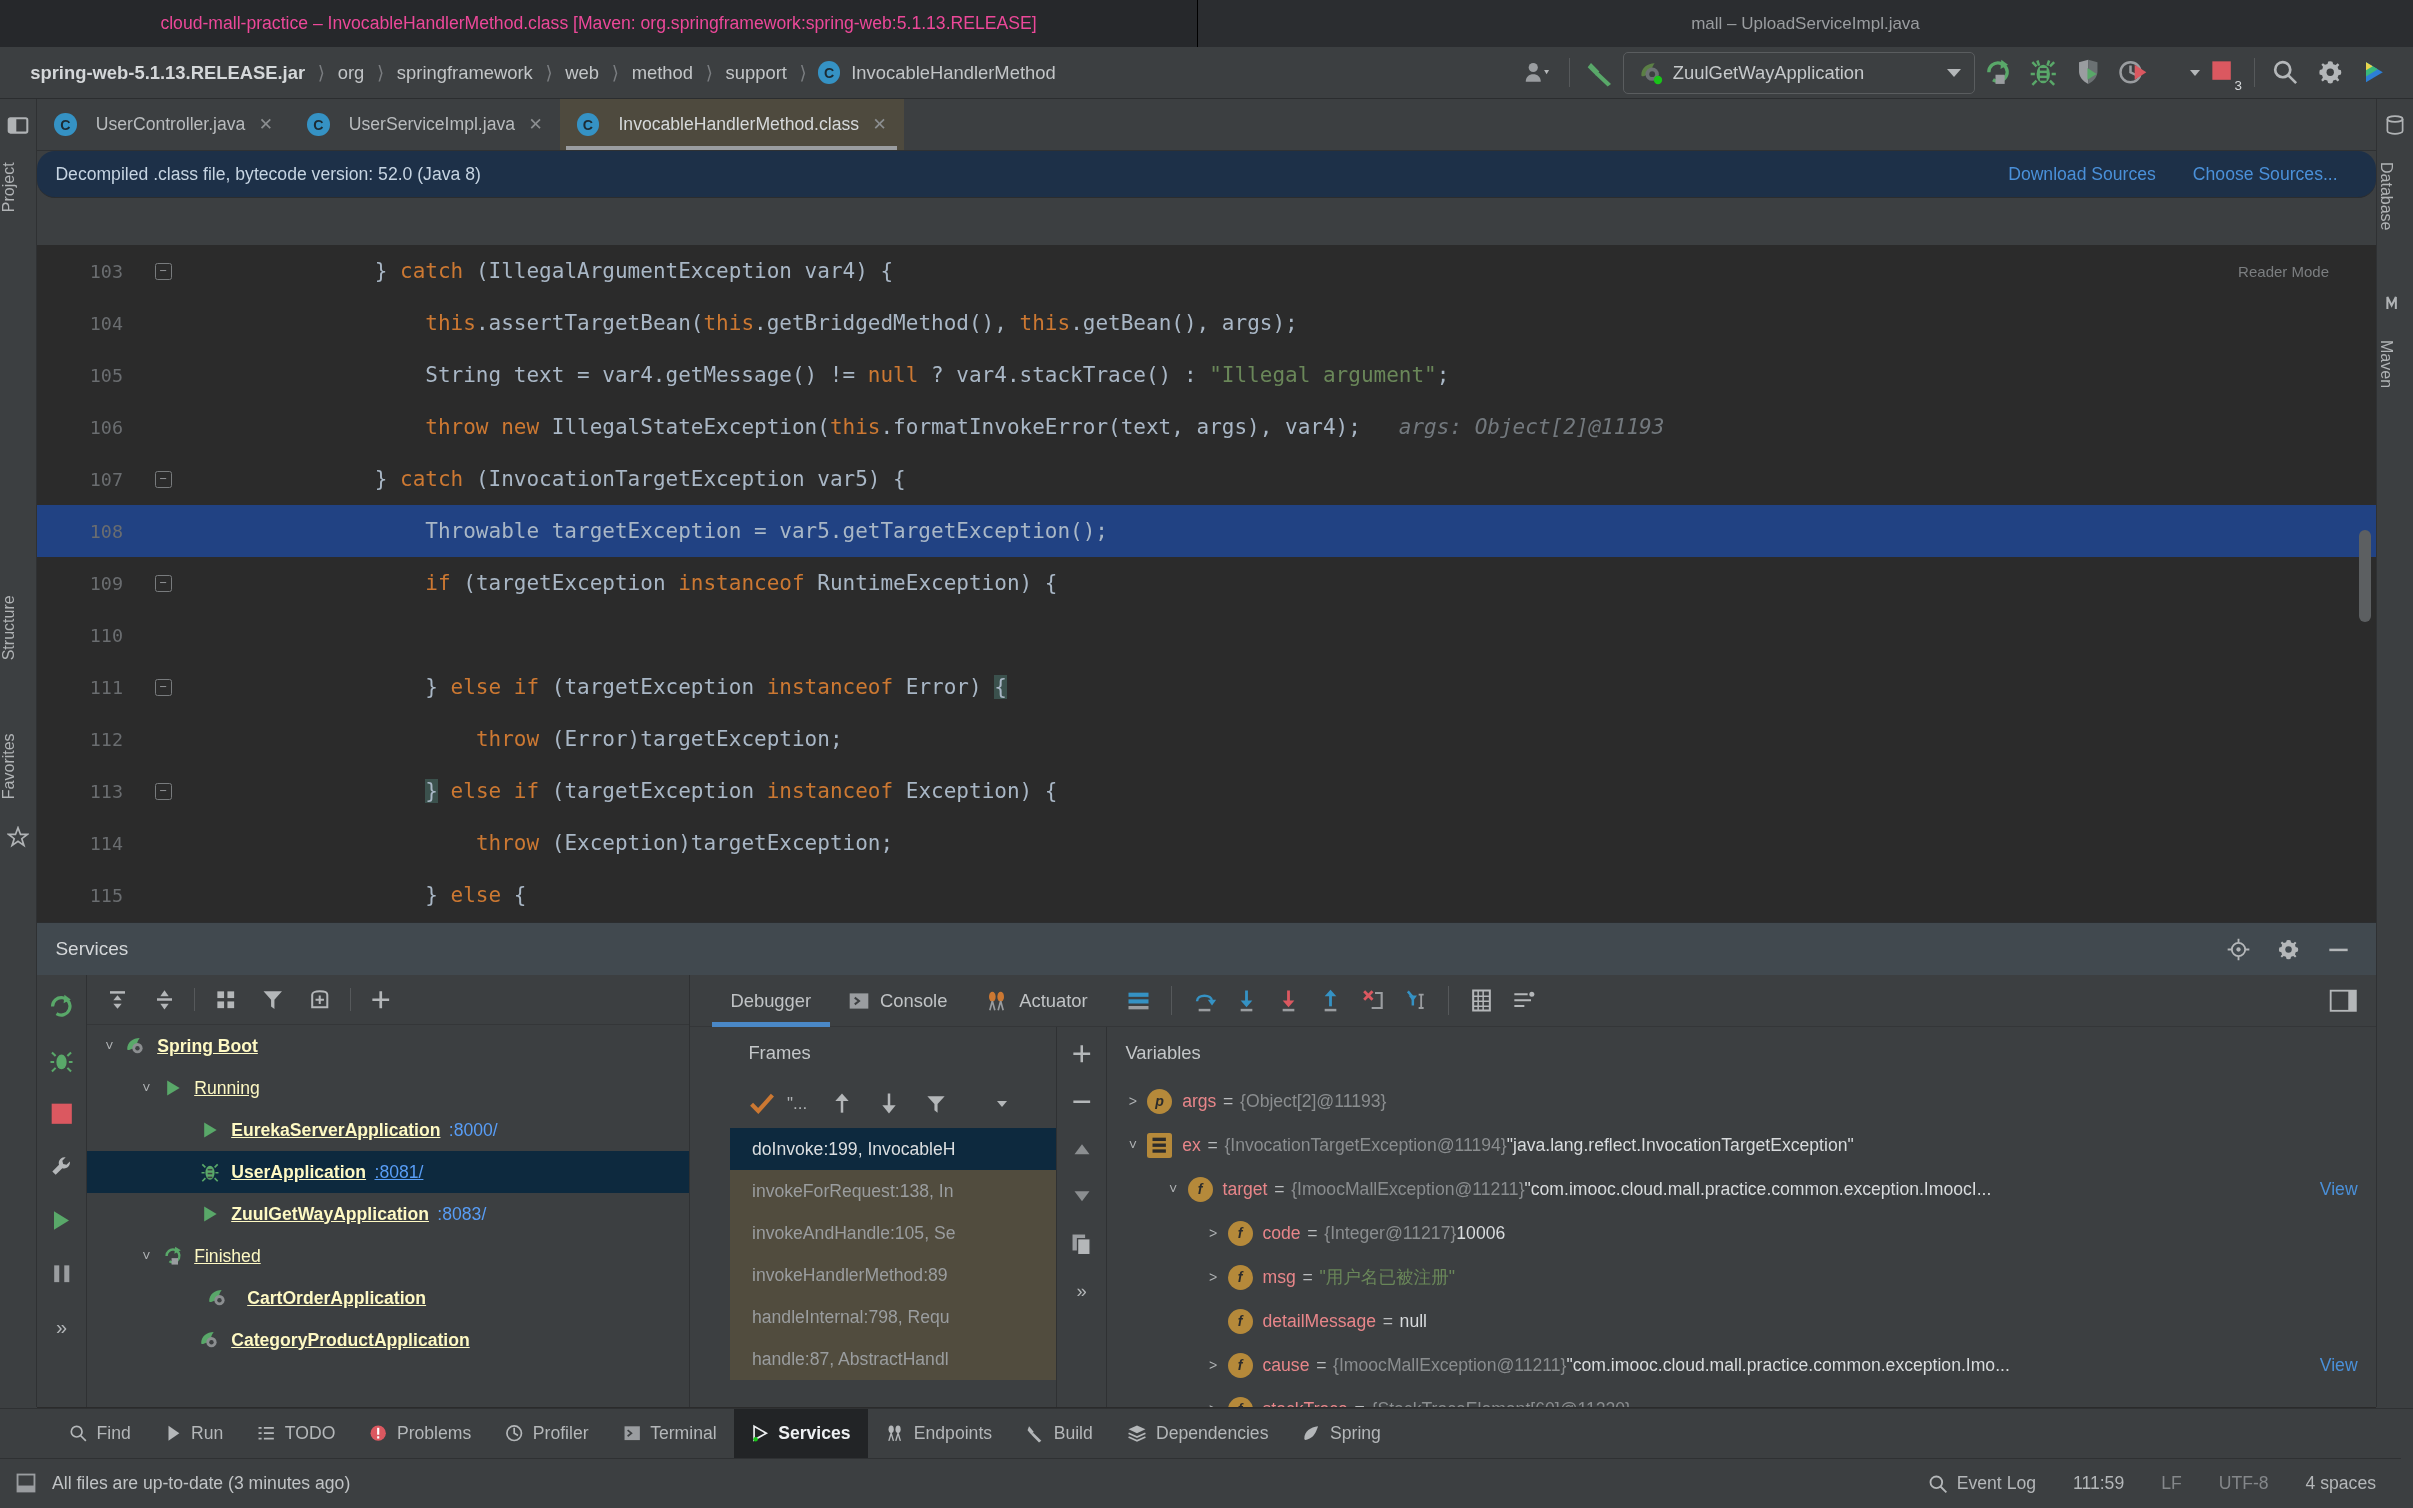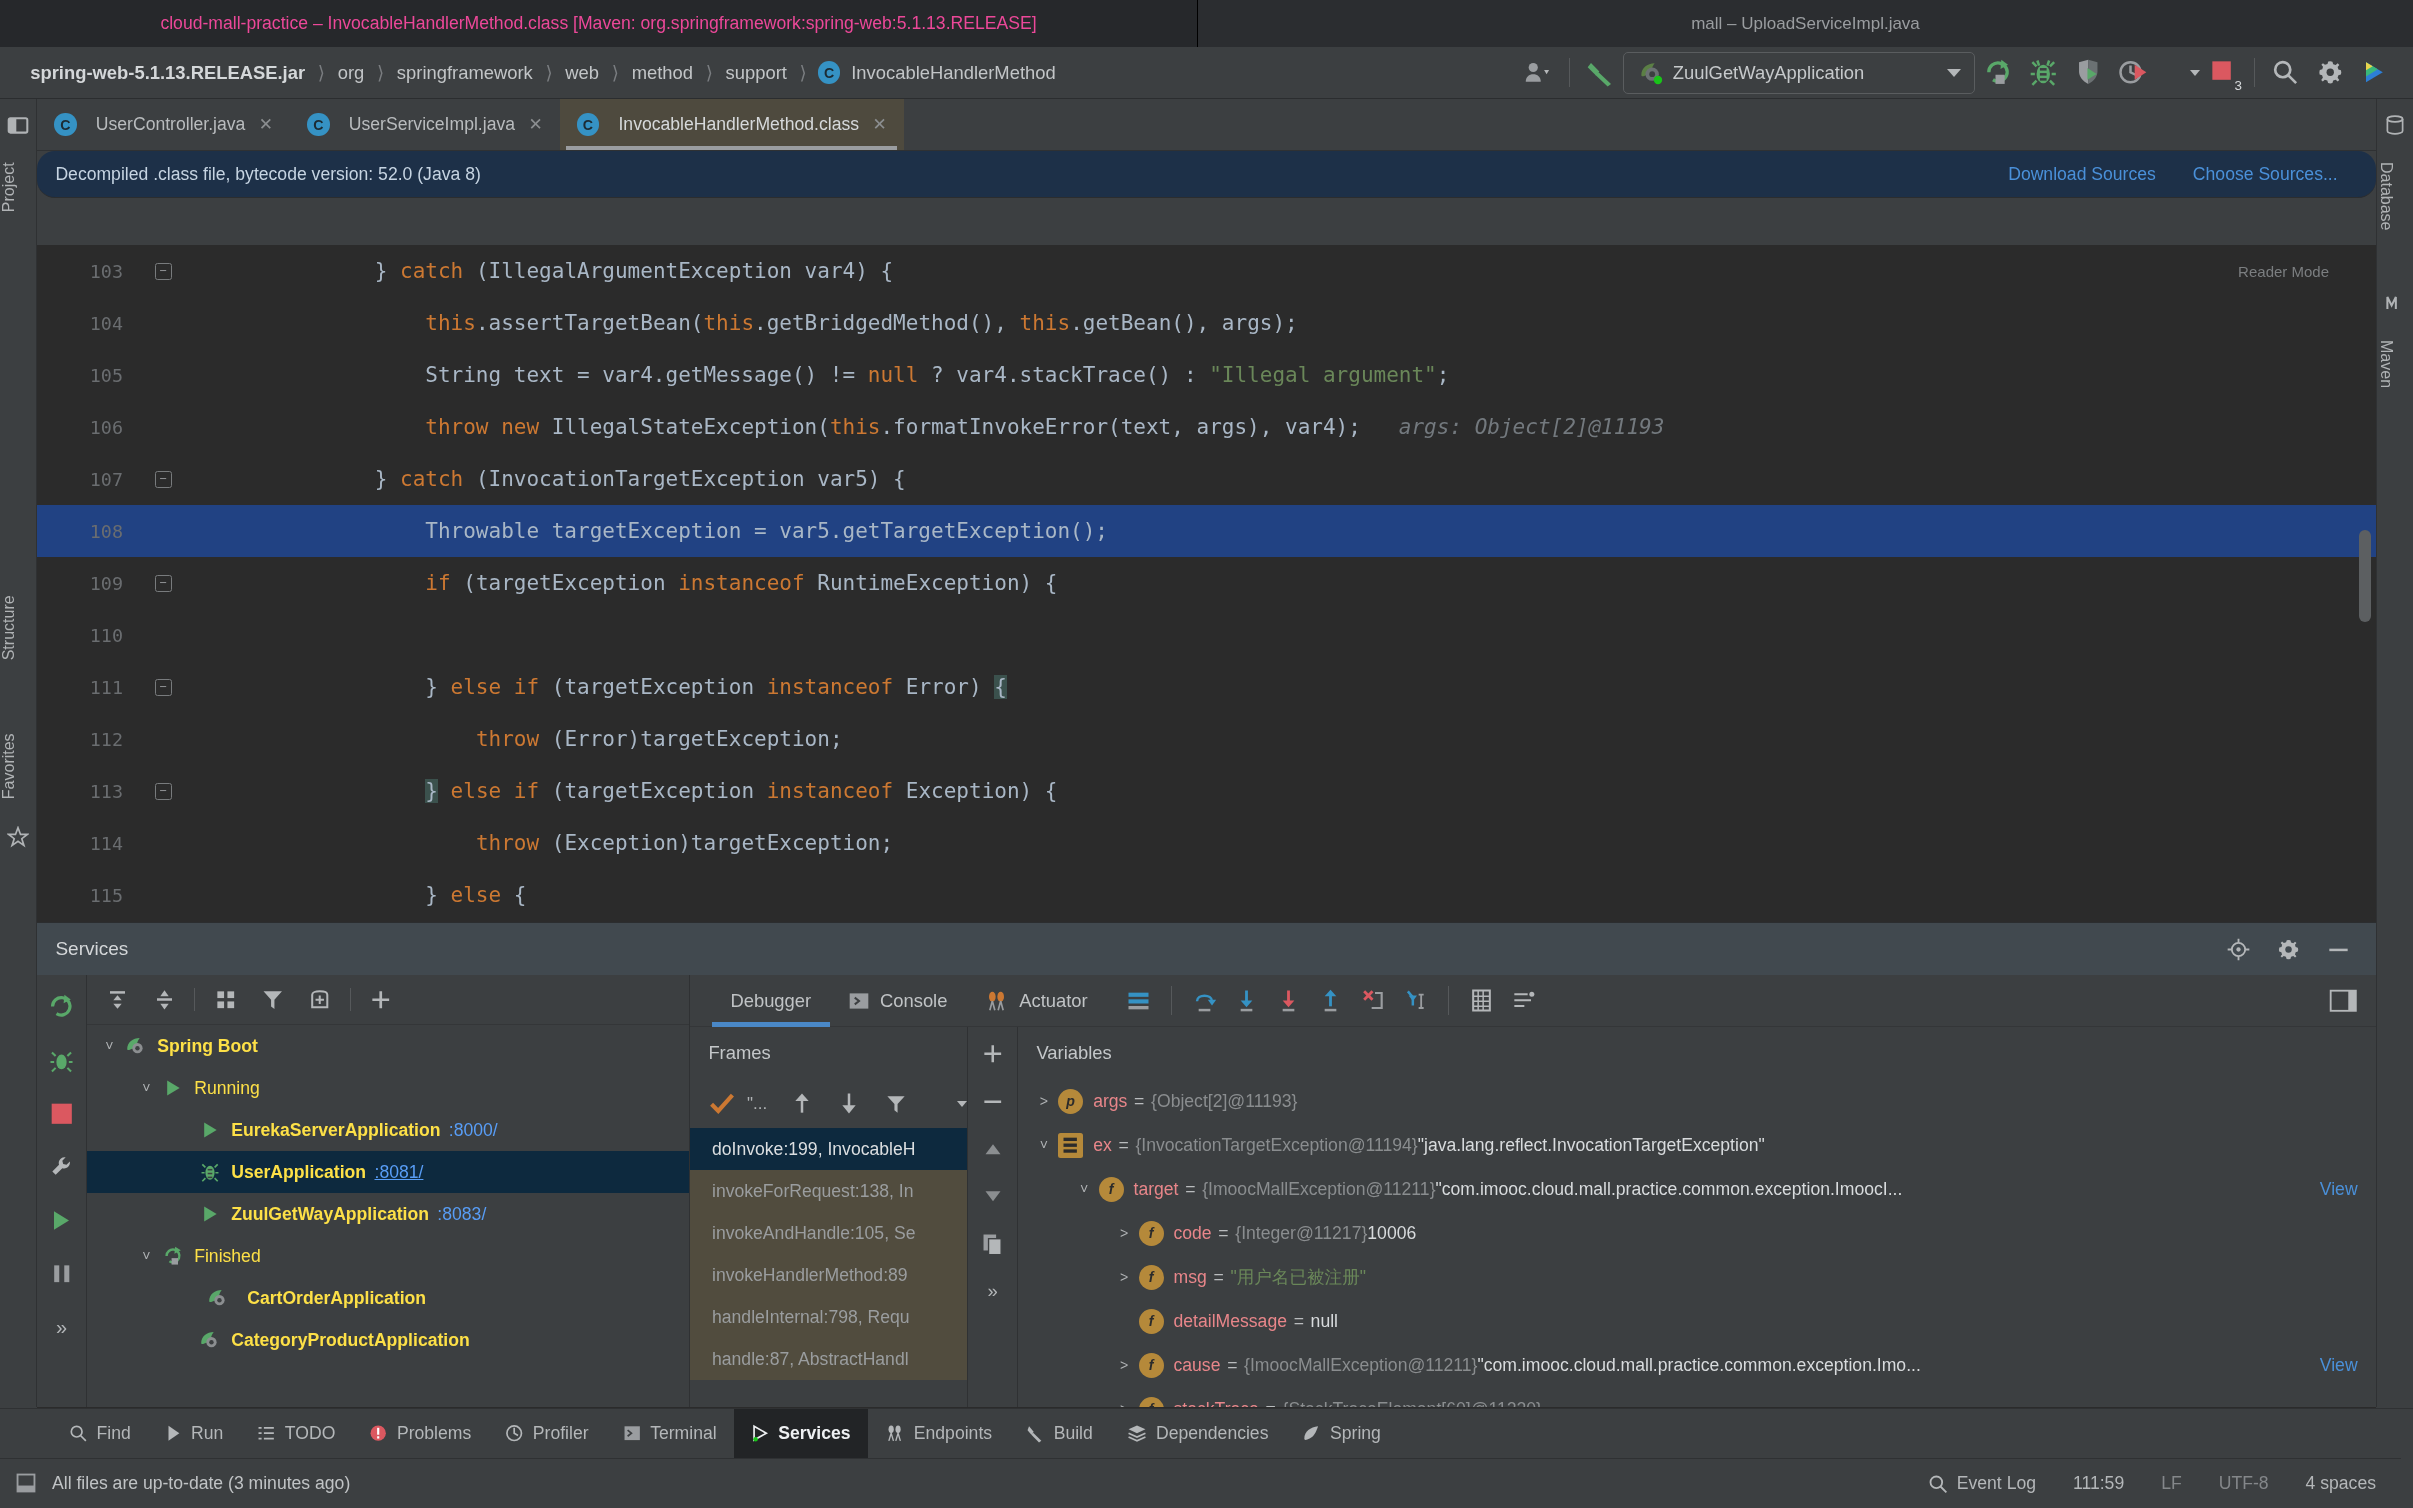--- a/index.html
+++ b/index.html
@@ -97,35 +97,35 @@
   .svcrail{width:50px;background:#3c3f41;border-right:0.8px solid #2f3133;padding-top:11.7px;}
   .svcrail .ri{width:37px;height:40px;margin:0 auto 13.4px;display:flex;align-items:center;justify-content:center;}
 
   .svctree{width:603px;background:#3c3f41;border-right:0.8px solid #2f3133;position:relative;}
   .svctb{height:50px;display:flex;align-items:center;gap:0;padding-left:6.7px;border-bottom:0.8px solid #343638;}
   .tbi{width:47px;height:44px;display:flex;align-items:center;justify-content:center;}
   .treerow{height:42px;display:flex;align-items:center;font-size:17.6px;color:#c4c7c9;padding-left:10px;}
   .treerow.sel{background:#0d293e;}
   .treerow .chev{width:25px;text-align:center;color:#b0b3b5;font-size:14.2px;flex:none;}
   .treerow .ico{width:28.5px;display:flex;align-items:center;justify-content:center;flex:none;margin-right:6.7px;}
-  .treerow .lbl{font-weight:bold;color:#fde047;}
+  .treerow .lbl{font-weight:bold;color:#fef9c3;text-decoration:underline;}
   .treerow .lbl.norm{font-weight:normal;}
   .port{color:#589df6;margin-left:8.4px;}
   .port.ul{text-decoration:underline;}
 
   .dbgpane{flex:1;position:relative;background:#3c3f41;}
   .dbgtabs{height:52px;display:flex;align-items:center;padding-left:22px;gap:0;border-bottom:0.8px solid #343638;}
   .dtab{display:flex;align-items:center;gap:10px;font-size:18.4px;color:#c0c3c5;padding:0 18.4px;height:52px;
         position:relative;}
   .dtab.active:after{content:"";position:absolute;left:0;right:0;bottom:0;height:4.2px;background:#4a88c7;}
   .dtoolsep{width:0.8px;height:28.5px;background:#56595b;margin:0 11.7px;}
   .dti{width:42px;height:42px;display:flex;align-items:center;justify-content:center;}
 
   .dbgsplit{position:absolute;left:0;right:0;top:52px;bottom:0;display:flex;}
-  .framescol{width:278px;border-right:0.8px solid #2f3133;position:relative;}
+  .framescol{width:327px;border-right:0.8px solid #2f3133;position:relative;margin-left:40px;}
   .colhdr{height:52px;display:flex;align-items:center;padding-left:18.4px;font-size:18.4px;color:#c4c7c9;}
   .fr-tb{height:49px;display:flex;align-items:center;padding-left:10px;gap:0;}
   .frow{height:42px;display:flex;align-items:center;padding-left:22px;font-size:17.6px;color:#9a9d9f;
         white-space:nowrap;overflow:hidden;}
   .frow.sel{background:#0d293e;color:#dcdfe1;}
   .frow.ctx{background:#514c3e;}
 
   .framesbtns{width:50px;border-right:0.8px solid #2f3133;padding-top:5px;}
   .fb{width:40px;height:44px;margin:0 auto 3.4px;display:flex;align-items:center;justify-content:center;}
 

